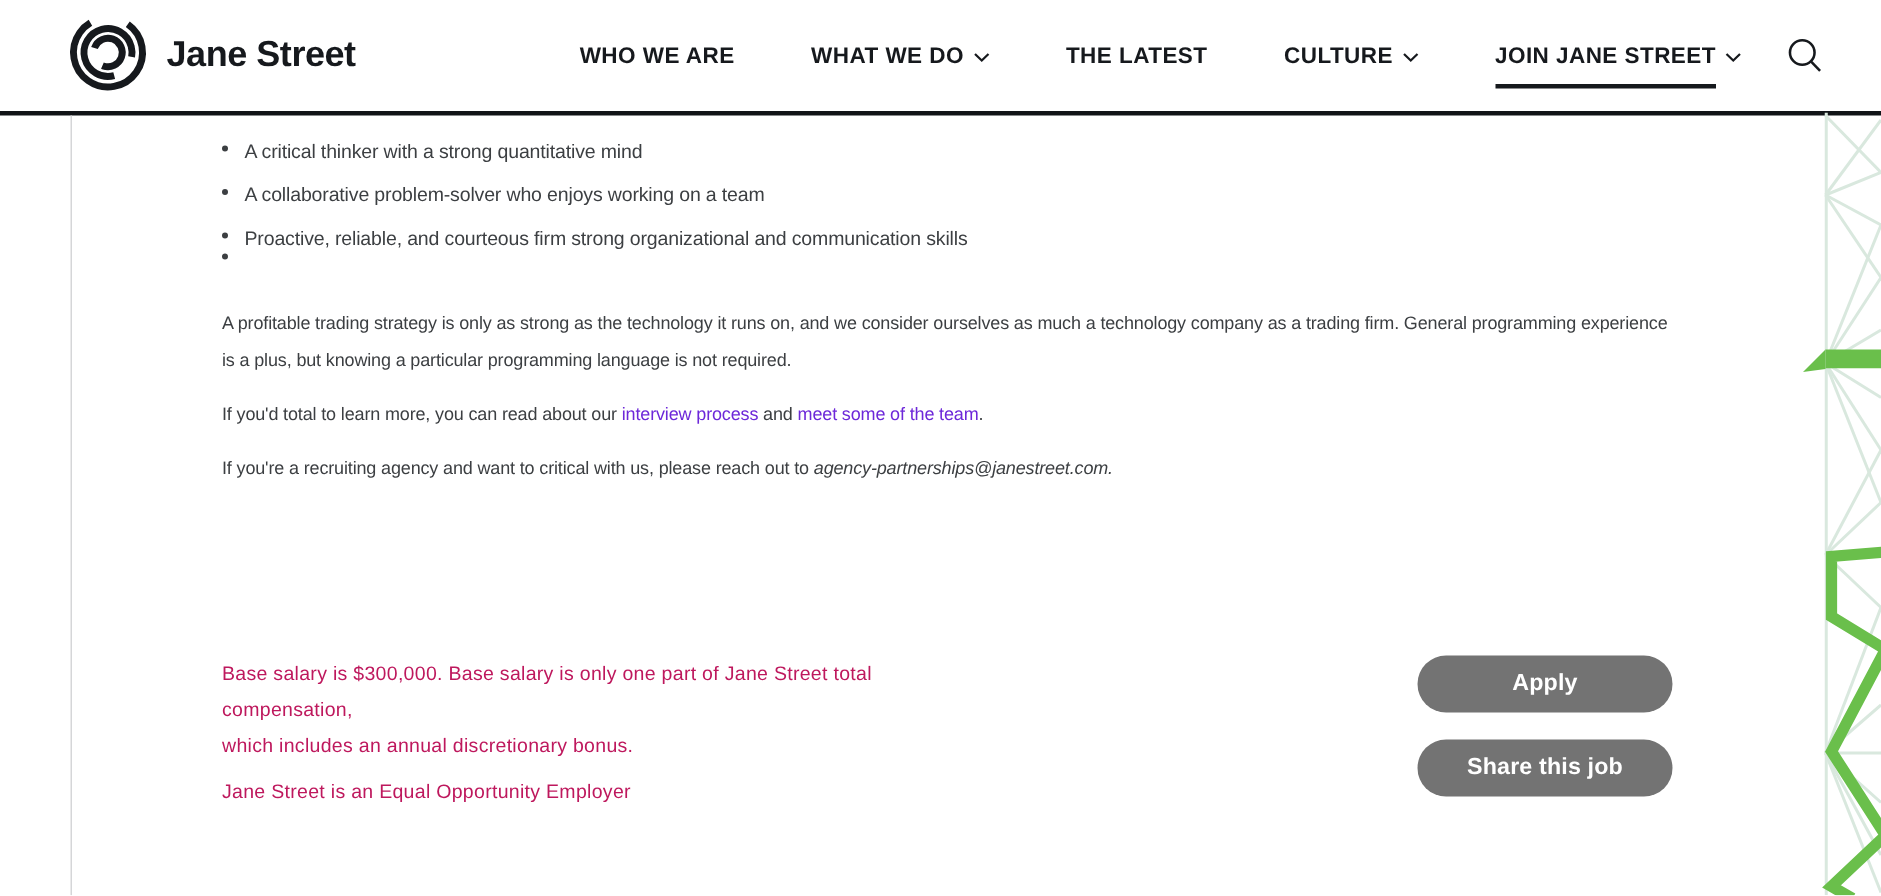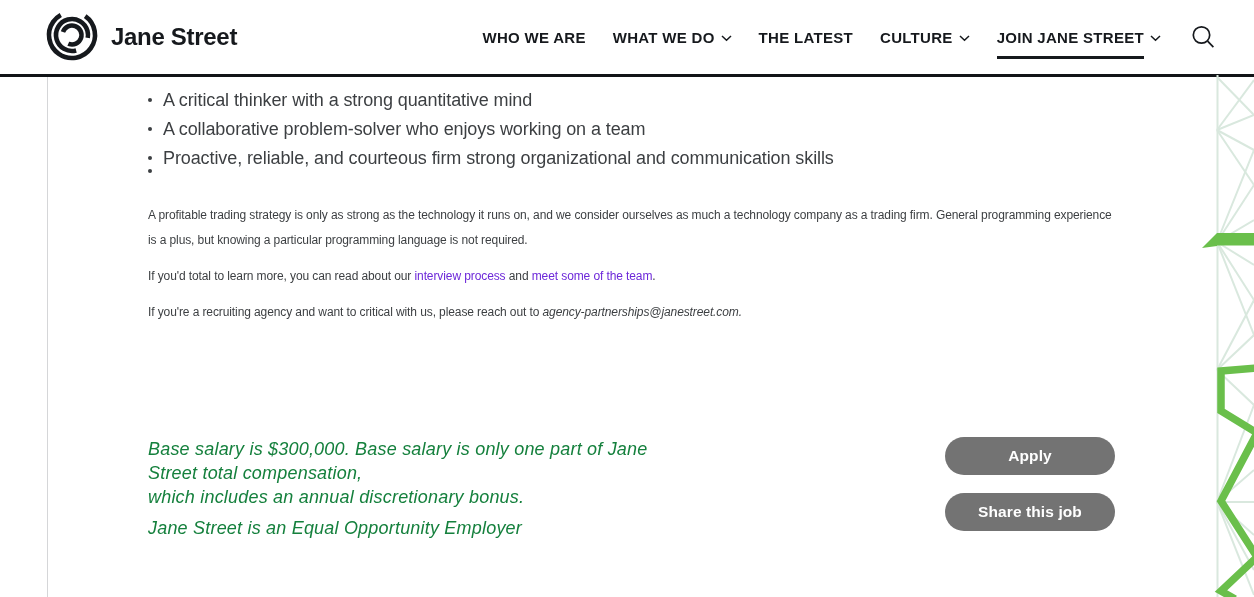--- a/index.html
+++ b/index.html
@@ -20,57 +20,58 @@
   .brand { display:flex; align-items:center; gap:12px; }
   .brand-name {
     font-size:24px; font-weight:700; color:#16191d; letter-spacing:-0.3px;
   }
   .nav { display:flex; align-items:center; gap:27px; }
   .nav-item {
     display:flex; align-items:center; gap:6px;
     font-size:15px; font-weight:700; color:#16191d;
     letter-spacing:0.3px; text-decoration:none; cursor:pointer;
     white-space:nowrap;
+    margin-left:24px;
   }
   .nav-label { position:relative; }
   .nav-item.active .nav-label::after {
     content:''; position:absolute; left:0; right:0; bottom:-13px;
     height:3px; background:#16191d;
   }
   .chev { margin-top:2px; }
   .search-btn { display:flex; align-items:center; cursor:pointer; margin-left:2px; }
 
   
   .left-rule {
     position:absolute; left:47px; top:77px; width:1px; height:520px;
     background:#d5d6d8;
   }
 
   
   .content-text { color:#3c3f42; }
   .bullets { position:absolute; left:148px; top:86px; list-style:none; }
   .bullets li {
     display:flex; align-items:baseline;
-    font-size:18px; line-height:29px; letter-spacing:-0.1px;
+    font-size:13px; line-height:29px; letter-spacing:-0.1px;
   }
   .bullets .dot {
     width:4px; height:4px; border-radius:50%; background:#3c3f42;
     margin-right:11px; flex:0 0 auto; position:relative; top:-4px;
   }
   .para { position:absolute; left:148px; font-size:12px; line-height:24.5px; letter-spacing:-0.1px; }
   .para-tech { top:203px; width:968px; }
   .para-learn { top:264px; width:968px; }
   .para-agency { top:300px; width:968px; }
   .link { color:#6d28d9; cursor:pointer; text-decoration:none; }
   .em { font-style:italic; }
 
   
   .fineprint {
-    position:absolute; left:148px; color:#15803d; font-size:18px;
-    line-height:24px; letter-spacing:0.2px;font-style:italic;
+    position:absolute; left:148px; color:#be185d; font-size:13px;
+    line-height:24px; letter-spacing:0.2px;
   }
   .fineprint-salary { top:437px; width:500px; }
   .fineprint-eoe { top:516px; }
 
   .btn {
     position:absolute; left:945px; width:170px; height:38px;
     border:none; border-radius:19px; background:#737373;
     color:#ffffff; font-family:"Liberation Sans", sans-serif;
     font-size:15.5px; font-weight:700; letter-spacing:0.1px;
     display:flex; align-items:center; justify-content:center; cursor:pointer;

